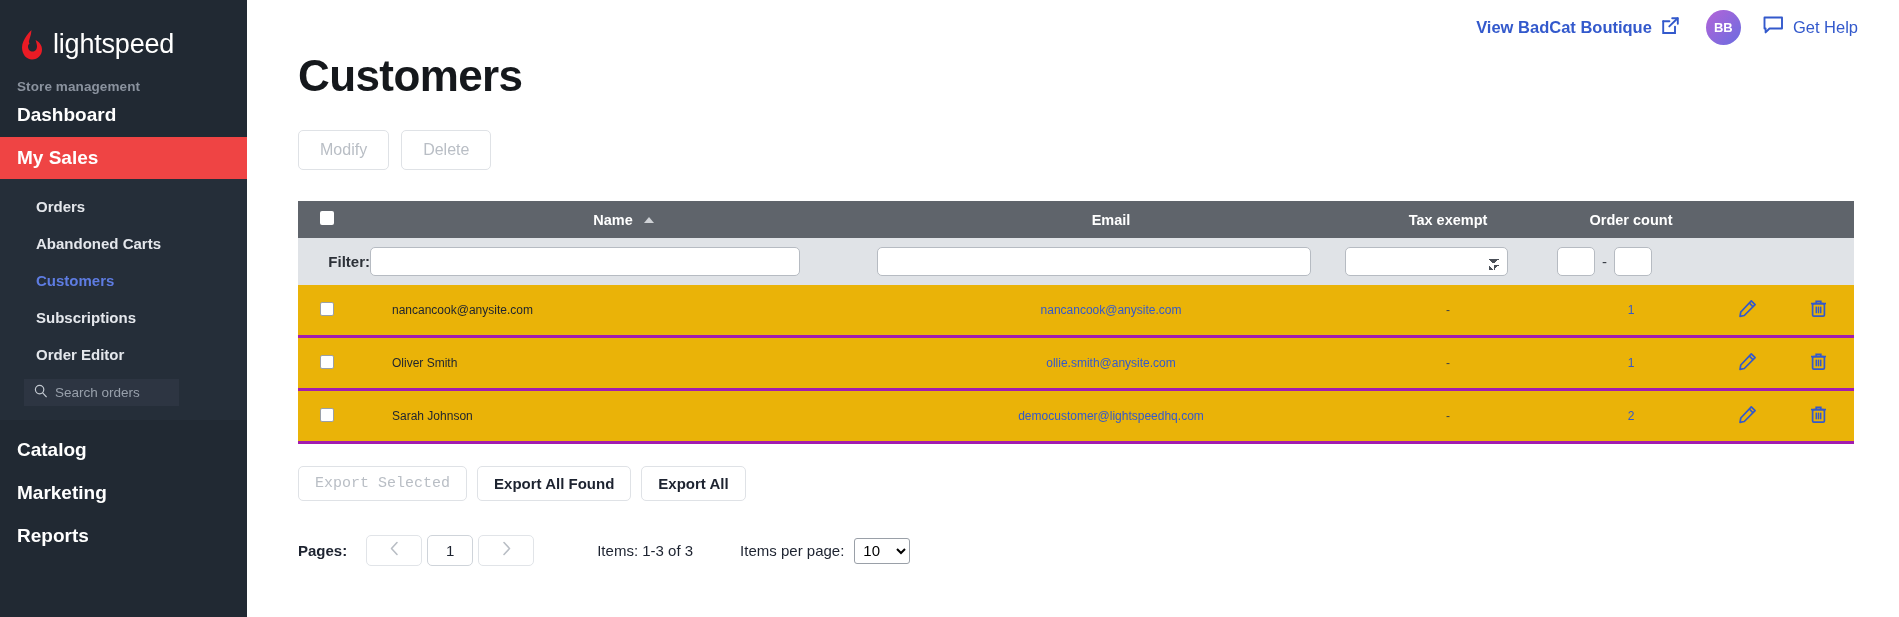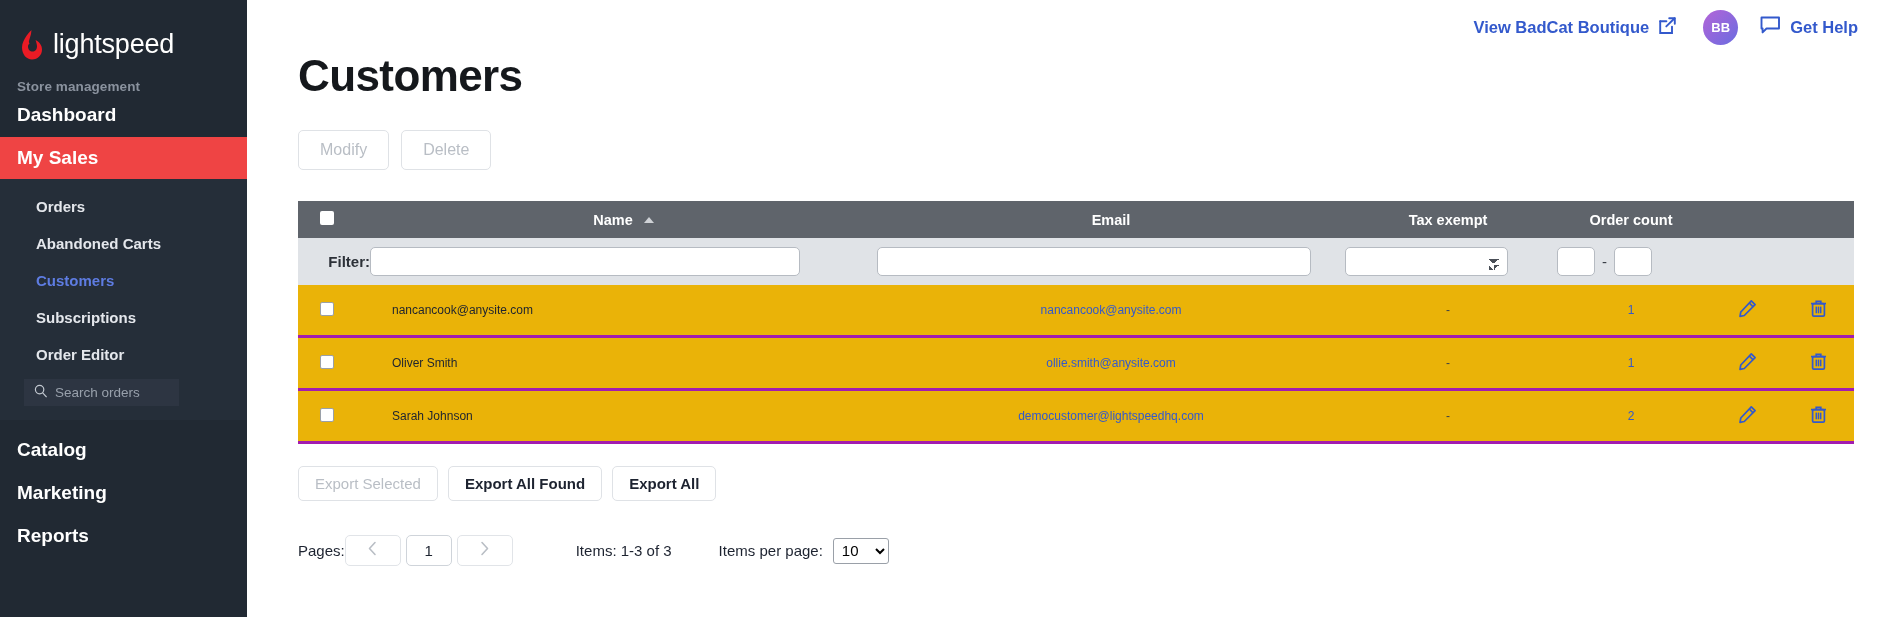--- a/index.html
+++ b/index.html
@@ -68,21 +68,21 @@
   }
   .avatar {
     width: 35px; height: 35px; border-radius: 50%;
     background: linear-gradient(135deg, #b464d8 0%, #6a6ce0 100%);
     color: #fff; font-size: 13px; font-weight: 700;
     display: flex; align-items: center; justify-content: center;
     margin-right: 22px; cursor: pointer;
   }
   .get-help {
     display: flex; align-items: center; gap: 9px;
-    color: #3359cc; font-size: 16.5px; font-weight: 700; cursor: pointer;
+    color: #3359cc; font-size: 16.5px; font-weight: 400; cursor: pointer;
   }
 
   .content { padding: 0 0 0 51px; }
   .page-title {
     font-size: 44px; font-weight: 700; color: #15181c;
     margin: 0; padding: 0 0 0 0; letter-spacing: -0.6px;
     line-height: 1;
   }
   .btn-row { display: flex; gap: 12px; margin-top: 32px; }
   .btn {
@@ -177,27 +177,27 @@
   .cell-icon { text-align: center; }
   .icon-btn { cursor: pointer; display: inline-block; line-height: 0; }
 
   .export-row { display: flex; gap: 10px; margin-top: 22px; }
   .btn-sm {
     border: 1px solid #dfe2e6; border-radius: 5px; background: #fff;
     font-family: "Liberation Sans", sans-serif;
     font-size: 15px; font-weight: 700; color: #1d2330;
     padding: 8px 16px; cursor: pointer;
   }
-  .btn-sm.disabled { color: #b9bec5; font-weight: 400; cursor: default; }
+  .btn-sm.disabled { color: #b9bec5; font-weight: 400; cursor: default; font-family: Liberation Mono, monospace; }
 
   .pager-row {
     display: flex; align-items: center; margin-top: 34px;
     font-size: 15px; color: #1d2330;
   }
-  .pager-label { font-weight: 400; margin-right: 0; }
+  .pager-label { font-weight: 700; margin-right: 19px; }
   .pg-btn {
     width: 56px; height: 31px; border: 1px solid #e1e4e8;
     border-radius: 5px; background: #fff; color: #b9bec5;
     font-size: 16px; display: flex; align-items: center;
     justify-content: center; cursor: pointer; margin-right: 5px;
     font-family: "Liberation Sans", sans-serif;
   }
   .pg-num {
     width: 46px; height: 31px; border: 1px solid #cfd4da;
     border-radius: 5px; background: #fff; color: #1d2330;

